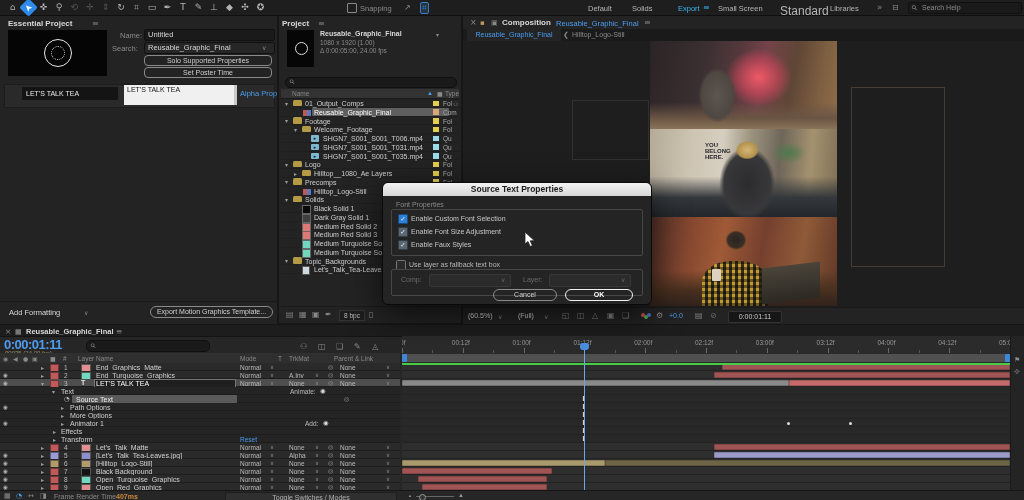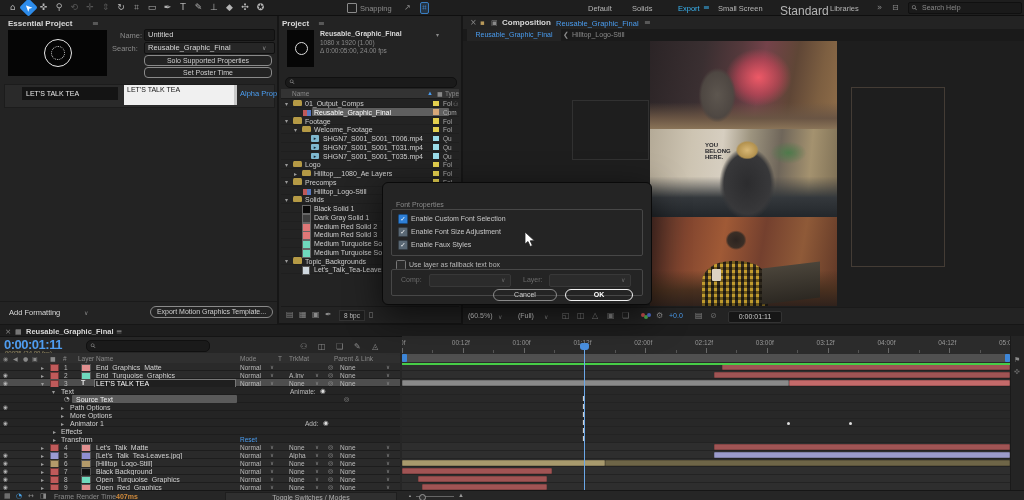--- a/index.html
+++ b/index.html
@@ -586,20 +586,21 @@
     <span class="tx f7 dim" style="left:54px;top:1.5px;">Frame Render Time</span>
     <span class="tx f7 b" style="left:116px;top:1.5px;color:#cf8a3c;">407ms</span>
     <span class="abs f7" style="left:225px;top:0.5px;width:170px;height:9px;background:#2f2f2f;border:1px solid #1e1e1e;color:#b0b0b0;text-align:center;line-height:9px;">Toggle Switches / Modes</span>
     <span class="tx" style="left:408px;top:2px;font-size:4px;color:#999;">▲</span>
     <span class="abs" style="left:416px;top:5px;width:38px;height:1px;background:#666;"></span>
     <span class="abs" style="left:419px;top:2.5px;width:5px;height:5px;border:1px solid #999;border-radius:50%;background:#333;"></span>
     <span class="tx" style="left:458px;top:1px;font-size:6px;color:#999;">▲</span>
   </div>
 
   <div class="abs dlg" style="left:382px;top:182px;width:268px;height:121px;">
+    <div class="dlg-title">Source Text Properties</div>
     <div class="abs" style="left:0;top:13px;right:0;bottom:0;">
       <span class="tx f7 dim" style="left:13px;top:5px;">Font Properties</span>
       <div class="dlg-box" style="left:8px;top:13px;width:250px;height:45px;"></div>
       <div id="dlg-checks">
           <div class="chk" style="position: absolute; white-space: nowrap; left: 15px; top: 18px; background: rgb(46, 127, 214); border: 1px solid rgba(0, 0, 0, 0.4);">✓</div>
           <div style="position: absolute; left: 28px; top: 18.5px; white-space: nowrap; font-size: 7px; color: rgb(200, 200, 200);">Enable Custom Font Selection</div>
           <div class="chk" style="position: absolute; white-space: nowrap; left: 15px; top: 31px; background: rgb(90, 104, 116); border: 1px solid rgba(0, 0, 0, 0.4);">✓</div>
           <div style="position: absolute; left: 28px; top: 31.5px; white-space: nowrap; font-size: 7px; color: rgb(200, 200, 200);">Enable Font Size Adjustment</div>
           <div class="chk" style="position: absolute; white-space: nowrap; left: 15px; top: 44px; background: rgb(90, 104, 116); border: 1px solid rgba(0, 0, 0, 0.4);">✓</div>
           <div style="position: absolute; left: 28px; top: 44.5px; white-space: nowrap; font-size: 7px; color: rgb(200, 200, 200);">Enable Faux Styles</div>

